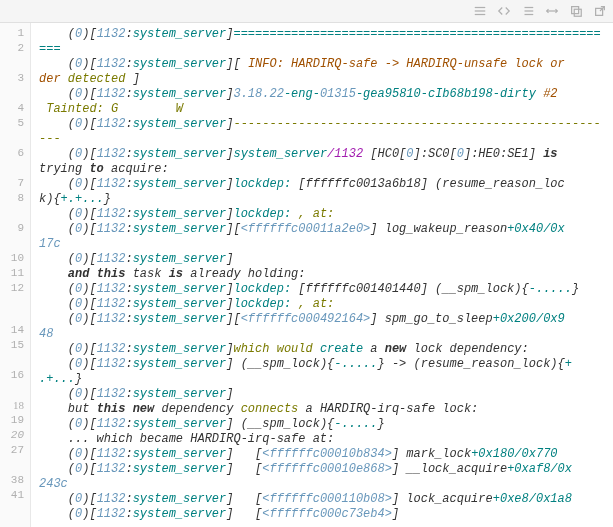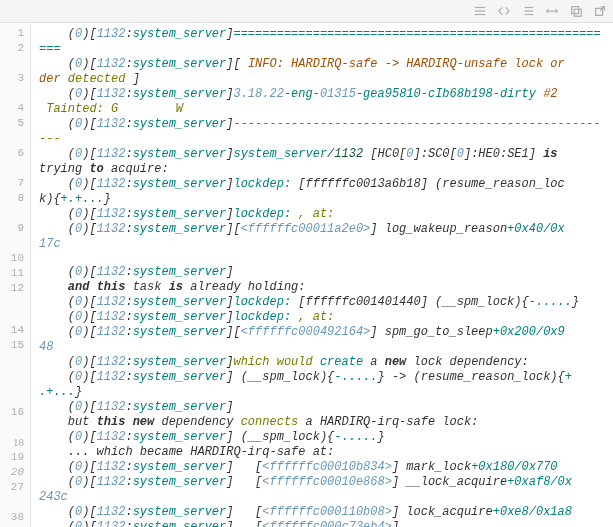--- a/index.html
+++ b/index.html
@@ -56,21 +56,21 @@
     line-height: 15px;
     font-style: italic;
   }
   .line-row {}
   .t-num   { color: #6897bb; }      
   .t-sys   { color: #008080; }      
   .t-orange{ color: #a05000; }      
   .t-olive { color: #7a7a00; }      
   .t-eq    { color: #008080; }      
   .t-dash  { color: #7a7a00; }      
-  .t-red   { color: #14532d; }      
+  .t-red   { color: #a21caf; }      
   .t-kw    { color: #333; font-weight: bold; }
   .t-plain { color: #333; }
 </style>
 </head>
 <body>
 
 <div class="toolbar">
   <span class="icon-span"><svg viewBox="0 0 16 16">
         <line x1="2" y1="4" x2="14" y2="4"></line>
         <line x1="2" y1="8" x2="14" y2="8"></line>
@@ -111,32 +111,32 @@
       <div style="height: 30px;">6</div>
       <div style="height: 15px;">7</div>
       <div style="height: 30px;">8</div>
       <div style="height: 30px;">9</div>
       <div style="height: 15px;">10</div>
       <div style="height: 15px; text-align: right;">11</div>
       <div style="height: 30px;">12</div>
       <div>&nbsp;</div>
       <div style="height: 15px;">14</div>
       <div style="height: 30px; padding-left: 9px;">15</div>
-      <div style="height: 30px; margin-top: 37px;">16</div>
+      <div style="height: 30px;">16</div>
       <div style="height: 15px; font-family: Liberation Serif, serif;">18</div>
       <div style="height: 15px;">19</div>
       <div style="height: 15px; font-style: italic;">20</div>
       <div style="height: 30px;">27</div>
       <div style="height: 15px;">38</div>
       <div style="height: 15px;">41</div>
     </div>
   <div class="code" id="code"><div class="line-row" style="min-height: 15px;">    <span class="t-plain">(</span><span class="t-num">0</span><span class="t-plain">)[</span><span class="t-num">1132</span><span class="t-plain">:</span><span class="t-sys">system_server</span><span class="t-plain">]</span><span class="t-eq">======================================================</span></div><div class="line-row" style="min-height: 30px;">    <span class="t-plain">(</span><span class="t-num">0</span><span class="t-plain">)[</span><span class="t-num">1132</span><span class="t-plain">:</span><span class="t-sys">system_server</span><span class="t-plain">][ </span><span class="t-orange">INFO: HARDIRQ-safe -&gt; HARDIRQ-unsafe</span><span class="t-orange"> lock or</span>
 <span class="t-orange">der </span><span class="t-olive">detected </span><span class="t-plain">]</span></div><div class="line-row" style="min-height: 30px;">    <span class="t-plain">(</span><span class="t-num">0</span><span class="t-plain">)[</span><span class="t-num">1132</span><span class="t-plain">:</span><span class="t-sys">system_server</span><span class="t-plain">]</span><span class="t-num">3.18.22</span><span class="t-sys">-eng-</span><span class="t-num">01315</span><span class="t-sys">-gea95810-cIb68b198-dirty </span><span class="t-orange">#2</span>
 <span class="t-olive"> Tainted: G        W</span></div><div class="line-row" style="min-height: 15px;">    <span class="t-plain">(</span><span class="t-num">0</span><span class="t-plain">)[</span><span class="t-num">1132</span><span class="t-plain">:</span><span class="t-sys">system_server</span><span class="t-plain">]</span><span class="t-dash">------------------------------------------------------</span></div><div class="line-row" style="min-height: 30px;">    <span class="t-plain">(</span><span class="t-num">0</span><span class="t-plain">)[</span><span class="t-num">1132</span><span class="t-plain">:</span><span class="t-sys">system_server</span><span class="t-plain">]</span><span class="t-sys">system_server</span><span class="t-red">/1132</span><span class="t-plain"> [HC0[</span><span class="t-num">0</span><span class="t-plain">]:SC0[</span><span class="t-num">0</span><span class="t-plain">]:HE0:SE1] </span><span class="t-kw">is</span>
 <span class="t-plain">trying </span><span class="t-kw">to</span><span class="t-plain"> acquire:</span></div><div class="line-row" style="min-height: 30px;">    <span class="t-plain">(</span><span class="t-num">0</span><span class="t-plain">)[</span><span class="t-num">1132</span><span class="t-plain">:</span><span class="t-sys">system_server</span><span class="t-plain">]</span><span class="t-sys">lockdep:</span><span class="t-plain"> </span><span class="t-plain">[ffffffc0013a6b18]</span><span class="t-plain"> </span><span class="t-plain">(resume_reason_loc</span>
 <span class="t-plain">k){</span><span class="t-sys">+.+...</span><span class="t-plain">}</span></div><div class="line-row" style="min-height: 15px;">    <span class="t-plain">(</span><span class="t-num">0</span><span class="t-plain">)[</span><span class="t-num">1132</span><span class="t-plain">:</span><span class="t-sys">system_server</span><span class="t-plain">]</span><span class="t-sys">lockdep:</span><span class="t-olive"> , at:</span></div><div class="line-row" style="min-height: 30px;">    <span class="t-plain">(</span><span class="t-num">0</span><span class="t-plain">)[</span><span class="t-num">1132</span><span class="t-plain">:</span><span class="t-sys">system_server</span><span class="t-plain">][</span><span class="t-num">&lt;ffffffc00011a2e0&gt;</span><span class="t-plain">]</span><span class="t-plain"> log_wakeup_reason</span><span class="t-sys">+0x40/0x</span>
-<span class="t-num">17c</span></div><div class="line-row" style="min-height: 30px; margin-top: 13px;">    <span class="t-plain">(</span><span class="t-num">0</span><span class="t-plain">)[</span><span class="t-num">1132</span><span class="t-plain">:</span><span class="t-sys">system_server</span><span class="t-plain">]</span>
+<span class="t-num">17c</span></div><div class="line-row" style="min-height: 30px;">    <span class="t-plain">(</span><span class="t-num">0</span><span class="t-plain">)[</span><span class="t-num">1132</span><span class="t-plain">:</span><span class="t-sys">system_server</span><span class="t-plain">]</span>
 <span class="t-plain">    </span><span class="t-kw">and</span> <span class="t-kw">this</span><span class="t-plain"> task </span><span class="t-kw">is</span><span class="t-plain"> already holding:</span></div><div class="line-row" style="min-height: 15px;">    <span class="t-plain">(</span><span class="t-num">0</span><span class="t-plain">)[</span><span class="t-num">1132</span><span class="t-plain">:</span><span class="t-sys">system_server</span><span class="t-plain">]</span><span class="t-sys">lockdep:</span><span class="t-plain"> </span><span class="t-plain">[ffffffc001401440]</span><span class="t-plain"> </span><span class="t-plain">(__spm_lock){</span><span class="t-sys">-.....</span><span class="t-plain">}</span></div><div class="line-row" style="min-height: 15px;">    <span class="t-plain">(</span><span class="t-num">0</span><span class="t-plain">)[</span><span class="t-num">1132</span><span class="t-plain">:</span><span class="t-sys">system_server</span><span class="t-plain">]</span><span class="t-sys">lockdep:</span><span class="t-olive"> , at:</span></div><div class="line-row" style="min-height: 30px;">    <span class="t-plain">(</span><span class="t-num">0</span><span class="t-plain">)[</span><span class="t-num">1132</span><span class="t-plain">:</span><span class="t-sys">system_server</span><span class="t-plain">][</span><span class="t-num">&lt;ffffffc000492164&gt;</span><span class="t-plain">]</span><span class="t-plain"> spm_go_to_sleep</span><span class="t-sys">+0x200/0x9</span>
 <span class="t-num">48</span></div><div class="line-row" style="min-height: 15px;">    <span class="t-plain">(</span><span class="t-num">0</span><span class="t-plain">)[</span><span class="t-num">1132</span><span class="t-plain">:</span><span class="t-sys">system_server</span><span class="t-plain">]</span><span class="t-olive">which would</span> <span class="t-sys">create</span><span class="t-plain"> a </span><span class="t-kw">new</span><span class="t-plain"> lock dependency:</span></div><div class="line-row" style="min-height: 30px;">    <span class="t-plain">(</span><span class="t-num">0</span><span class="t-plain">)[</span><span class="t-num">1132</span><span class="t-plain">:</span><span class="t-sys">system_server</span><span class="t-plain">]</span><span class="t-plain"> (__spm_lock){</span><span class="t-sys">-.....</span><span class="t-plain">} -&gt; (resume_reason_lock){</span><span class="t-sys">+</span>
 <span class="t-sys">.+...</span><span class="t-plain">}</span></div><div class="line-row" style="min-height: 30px;">    <span class="t-plain">(</span><span class="t-num">0</span><span class="t-plain">)[</span><span class="t-num">1132</span><span class="t-plain">:</span><span class="t-sys">system_server</span><span class="t-plain">]</span>
 <span class="t-plain">    but </span><span class="t-kw">this</span> <span class="t-kw">new</span><span class="t-plain"> dependency </span><span class="t-olive">connects</span><span class="t-plain"> a HARDIRQ-irq-safe lock:</span></div><div class="line-row" style="min-height: 15px;">    <span class="t-plain">(</span><span class="t-num">0</span><span class="t-plain">)[</span><span class="t-num">1132</span><span class="t-plain">:</span><span class="t-sys">system_server</span><span class="t-plain">]</span><span class="t-plain"> (__spm_lock){</span><span class="t-sys">-.....</span><span class="t-plain">}</span></div><div class="line-row" style="min-height: 15px;"><span class="t-plain">    ... which became HARDIRQ-irq-safe at:</span></div><div class="line-row" style="min-height: 15px;">    <span class="t-plain">(</span><span class="t-num">0</span><span class="t-plain">)[</span><span class="t-num">1132</span><span class="t-plain">:</span><span class="t-sys">system_server</span><span class="t-plain">]   [</span><span class="t-num">&lt;ffffffc00010b834&gt;</span><span class="t-plain">]</span><span class="t-plain"> mark_lock</span><span class="t-sys">+0x180/0x770</span></div><div class="line-row" style="min-height: 30px;">    <span class="t-plain">(</span><span class="t-num">0</span><span class="t-plain">)[</span><span class="t-num">1132</span><span class="t-plain">:</span><span class="t-sys">system_server</span><span class="t-plain">]   [</span><span class="t-num">&lt;ffffffc00010e868&gt;</span><span class="t-plain">]</span><span class="t-plain"> __lock_acquire</span><span class="t-sys">+0xaf8/0x</span>
 <span class="t-num">243c</span></div><div class="line-row" style="min-height: 15px;">    <span class="t-plain">(</span><span class="t-num">0</span><span class="t-plain">)[</span><span class="t-num">1132</span><span class="t-plain">:</span><span class="t-sys">system_server</span><span class="t-plain">]   [</span><span class="t-num">&lt;ffffffc000110b08&gt;</span><span class="t-plain">]</span><span class="t-plain"> lock_acquire</span><span class="t-sys">+0xe8/0x1a8</span></div><div class="line-row" style="min-height: 15px;">    <span class="t-plain">(</span><span class="t-num">0</span><span class="t-plain">)[</span><span class="t-num">1132</span><span class="t-plain">:</span><span class="t-sys">system_server</span><span class="t-plain">]   [</span><span class="t-num">&lt;ffffffc000c73eb4&gt;</span><span class="t-plain">]</span></div></div>
 </div>
 
 </body></html>

